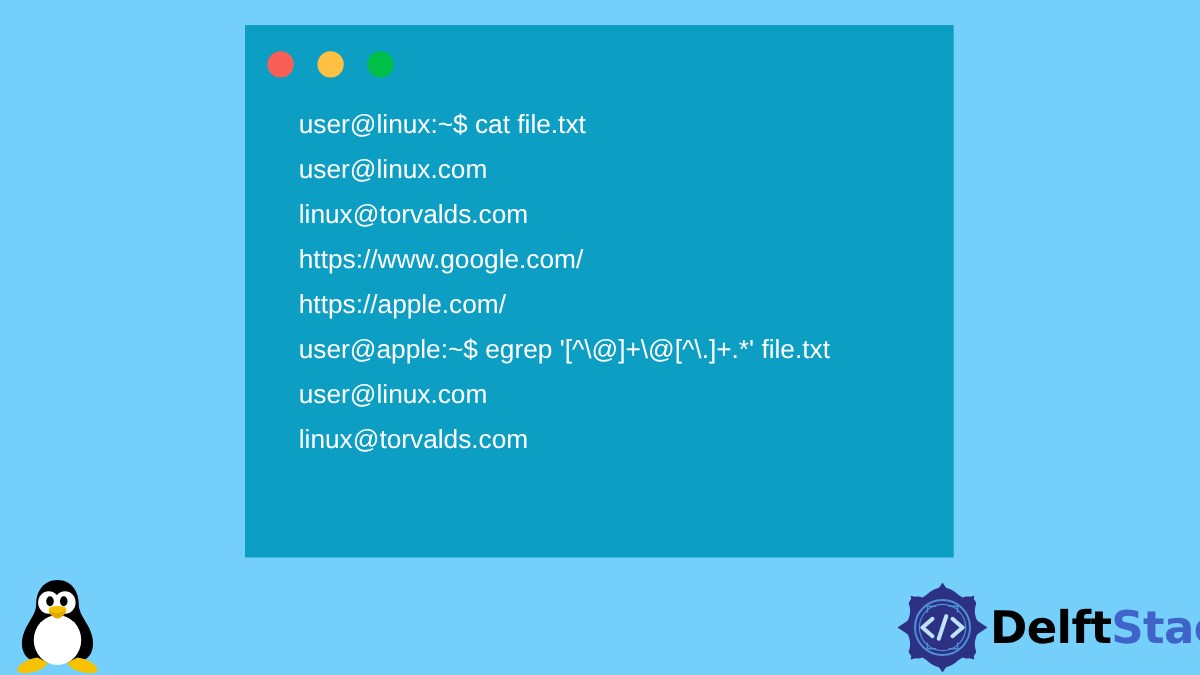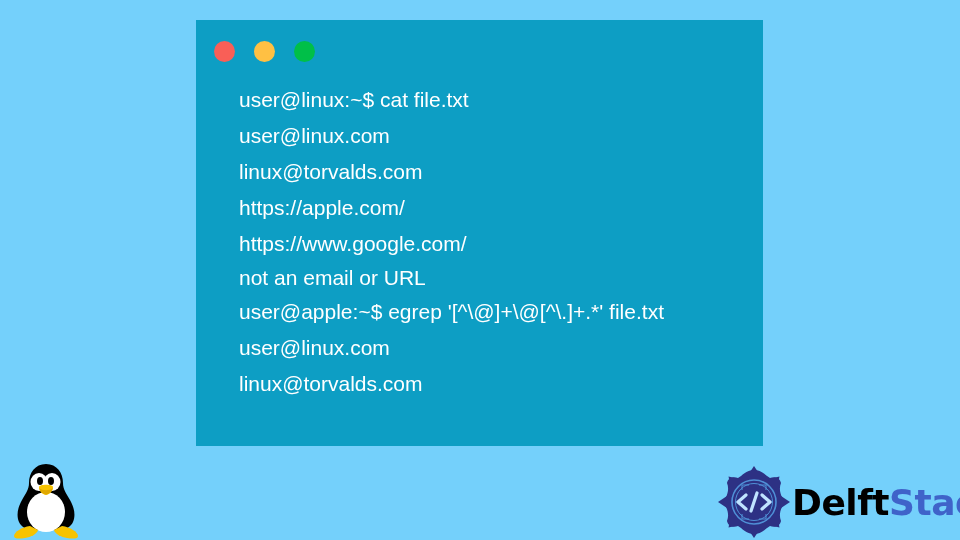--- a/index.html
+++ b/index.html
@@ -112,23 +112,22 @@
   <div id="titlebar">
     <span class="dot dot-close"></span>
     <span class="dot dot-min"></span>
     <span class="dot dot-max"></span>
   </div>
 
   <div id="terminal-body">
     <div class="term-line">user@linux:~$ cat file.txt</div>
     <div class="term-line">user@linux.com</div>
     <div class="term-line">linux@torvalds.com</div>
+    <div class="term-line">https://www.google.com/</div>
     <div class="term-line">https://apple.com/</div>
-    <div class="term-line">https://www.google.com/</div>
-    <div class="term-line tight">not an email or URL</div>
     <div class="term-line">user@apple:~$ egrep '[^\@]+\@[^\.]+.*' file.txt</div>
     <div class="term-line">user@linux.com</div>
     <div class="term-line">linux@torvalds.com</div>
   </div>
 
 </div>
 
 <div id="tux-logo">
   <svg viewBox="0 0 72 78" width="72" height="78" xmlns="http://www.w3.org/2000/svg">
 

